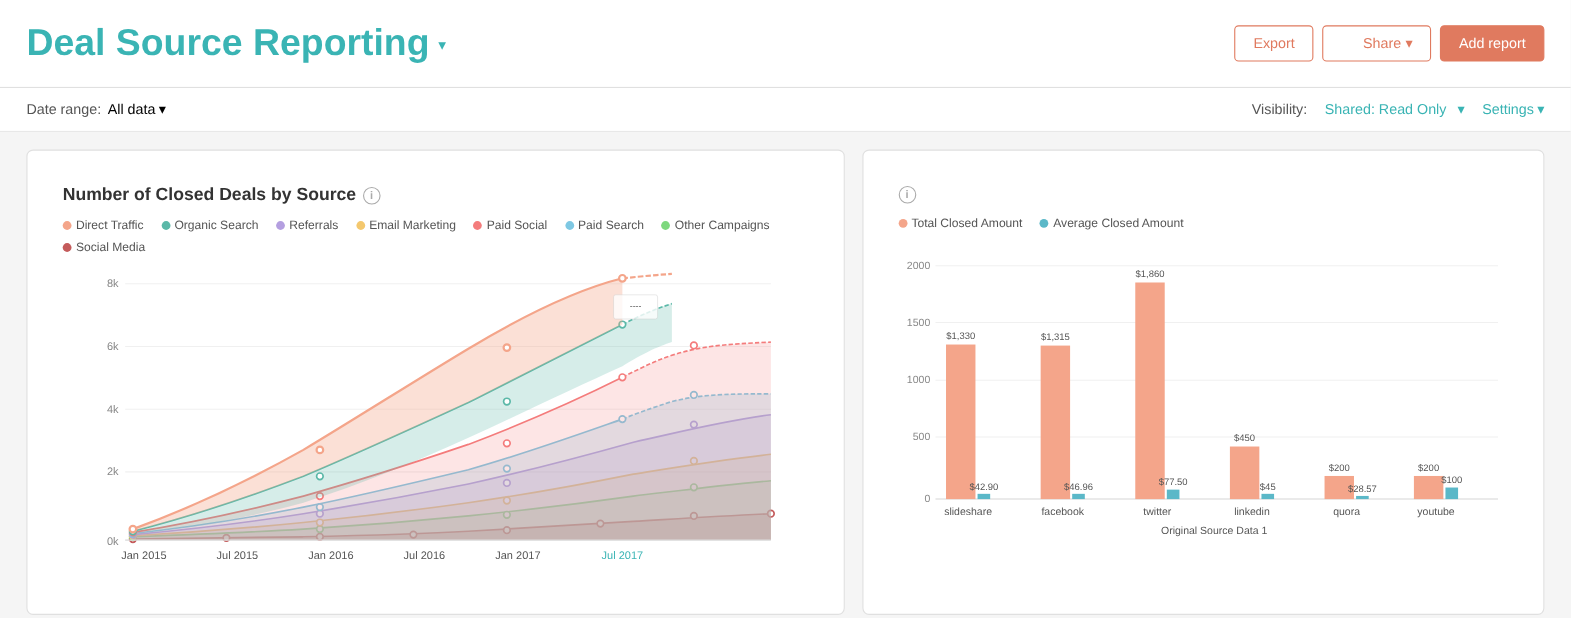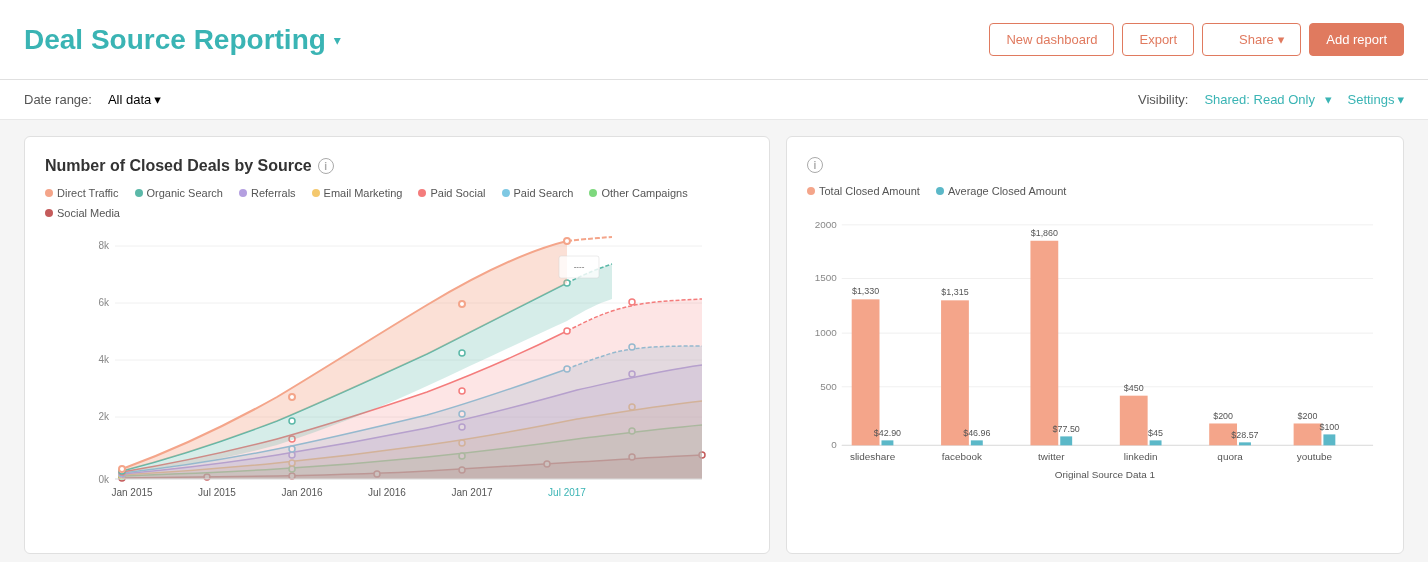--- a/index.html
+++ b/index.html
@@ -1,39 +1,39 @@
 <!DOCTYPE html>
 <html><head>
   <meta charset="utf-8">
   <style>
     * { box-sizing: border-box; margin: 0; padding: 0; }
     body { font-family: -apple-system, BlinkMacSystemFont, 'Segoe UI', Helvetica, Arial, sans-serif; background: #f5f5f5; color: #333; font-size: 14px; }
     
     .top-bar { background: #fff; border-bottom: 1px solid #e0e0e0; padding: 0 24px; display: flex; align-items: center; justify-content: space-between; height: 80px; }
     .title-area { display: flex; align-items: center; gap: 8px; }
-    .title { color: #3ab4b4; font-size: 28px; font-weight: 600; }
+    .title { color: #3ab4b4; font-size: 34px; font-weight: 600; }
     .title-chevron { color: #3ab4b4; font-size: 14px; }
     .header-buttons { display: flex; gap: 8px; align-items: center; }
     .btn { padding: 8px 16px; border-radius: 4px; font-size: 13px; cursor: pointer; font-weight: 500; }
     .btn-outline { background: #fff; border: 1px solid #e07a5f; color: #e07a5f; }
     .btn-primary { background: #e07a5f; border: 1px solid #e07a5f; color: #fff; }
     .btn-share { background: #fff; border: 1px solid #e07a5f; color: #e07a5f; display: flex; align-items: center; gap: 4px; padding-left: 36px; }
 
     .filter-bar { background: #fff; padding: 12px 24px; display: flex; align-items: center; justify-content: space-between; border-bottom: 1px solid #e8e8e8; }
-    .filter-left { display: flex; align-items: center; gap: 16px; }
+    .filter-left { display: flex; align-items: center; gap: 6px; }
     .filter-label { color: #555; font-size: 13px; }
     .filter-value { color: #000000; font-size: 13px; cursor: pointer; display: flex; align-items: center; gap: 3px; }
     .filter-right { display: flex; align-items: flex-start; gap: 16px; }
     .visibility-label { color: #555; font-size: 13px; }
     .visibility-value { color: #3ab4b4; font-size: 13px; cursor: pointer; display: flex; align-items: center; gap: 10px; }
     .settings-btn { color: #3ab4b4; font-size: 13px; cursor: pointer; display: flex; align-items: center; gap: 3px; }
 
     .dashboard-content { padding: 16px 24px; display: flex; gap: 16px; min-height: 450px; }
 
-    .chart-card { background: #fff; border-radius: 6px; border: 1px solid #e0e0e0; padding: 20px; flex: 1; }
+    .chart-card { background: #fff; border-radius: 6px; border: 1px solid #e0e0e0; padding: 32px; flex: 1; }
     .chart-title { font-size: 16px; font-weight: 600; color: #333; margin-bottom: 12px; display: flex; align-items: center; gap: 6px; }
     .info-icon { width: 16px; height: 16px; border-radius: 50%; border: 1px solid #aaa; display: inline-flex; align-items: center; justify-content: center; font-size: 10px; color: #aaa; }
 
     .legend { display: flex; flex-wrap: wrap; gap: 8px 16px; margin-bottom: 12px; }
     .legend-item { display: flex; align-items: center; gap: 4px; font-size: 11px; color: #555; }
     .legend-dot { width: 8px; height: 8px; border-radius: 50%; }
     
     .chart-card.left { flex: 1.1; }
     .chart-card.right { flex: 0.9; }
 
@@ -43,21 +43,20 @@
   </style>
 </head>
 <body>
 
 <div class="top-bar">
   <div class="title-area">
     <span class="title">Deal Source Reporting</span>
     <span class="title-chevron">▾</span>
   </div>
   <div class="header-buttons">
-    <button class="btn btn-outline">New dashboard</button>
     <button class="btn btn-outline">Export</button>
     <button class="btn btn-share">
       <span>Share</span>
       <span>▾</span>
     </button>
     <button class="btn btn-primary">Add report</button>
   </div>
 </div>
 
 <div class="filter-bar">

